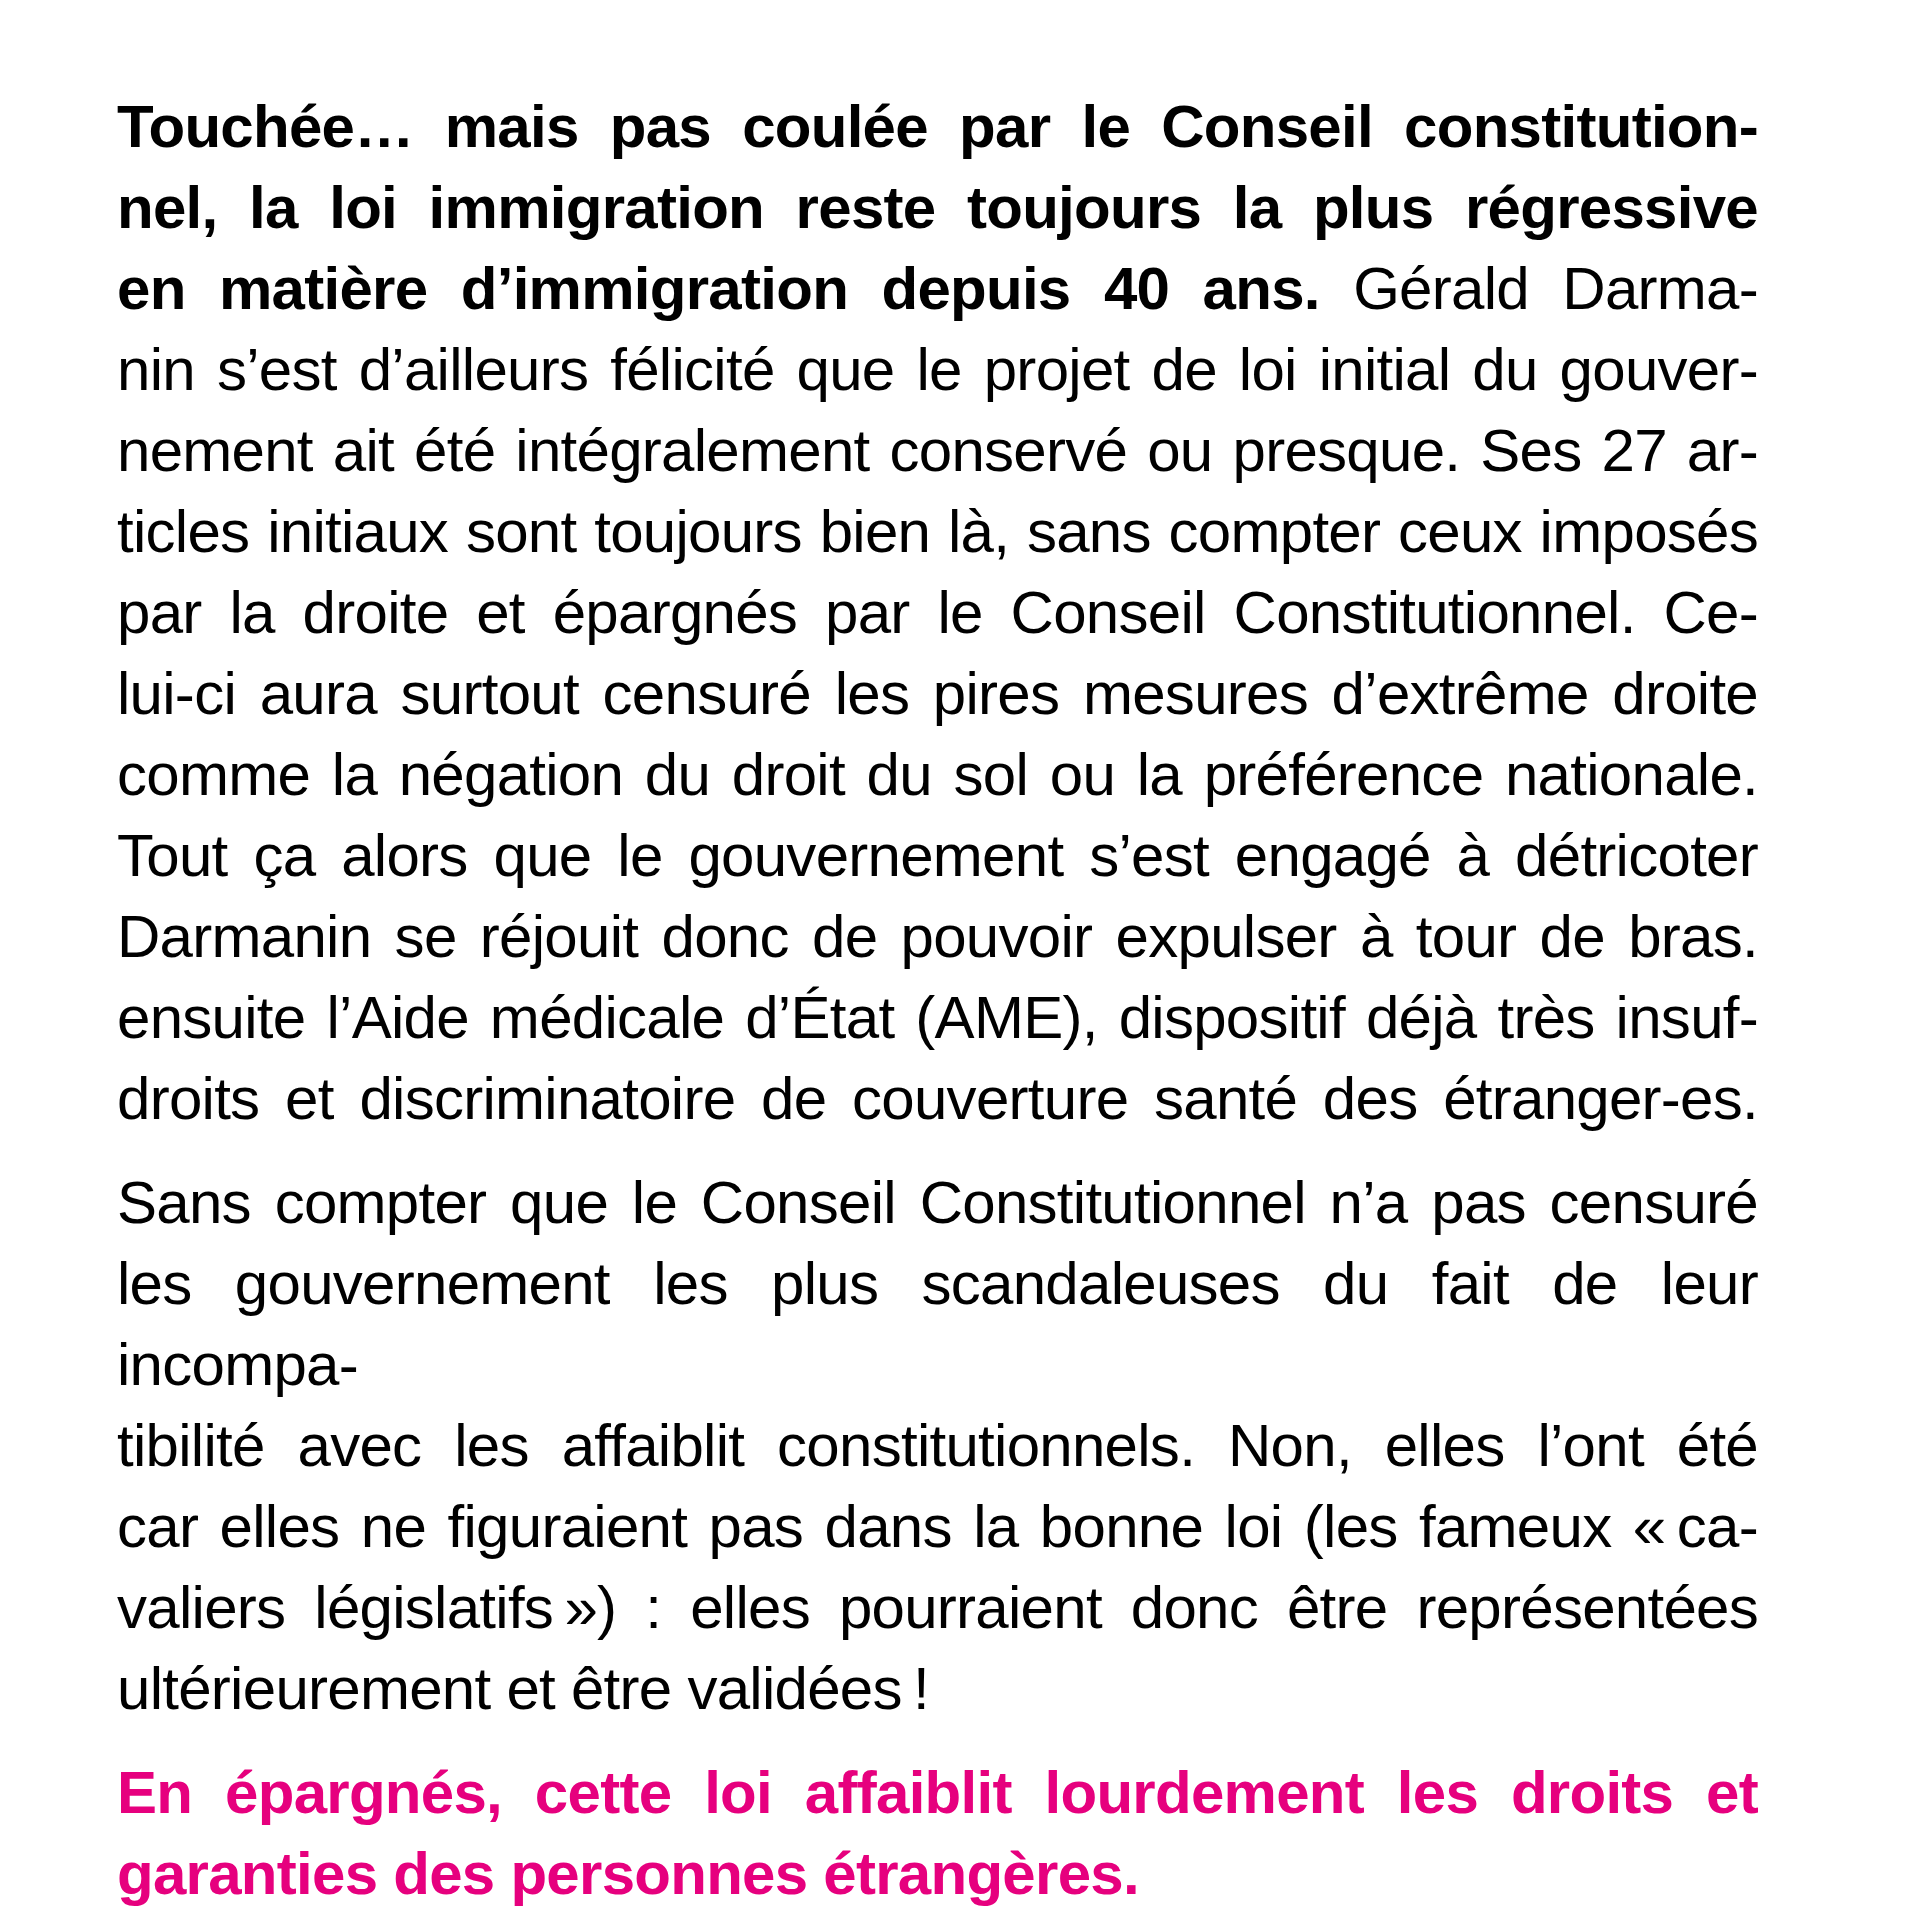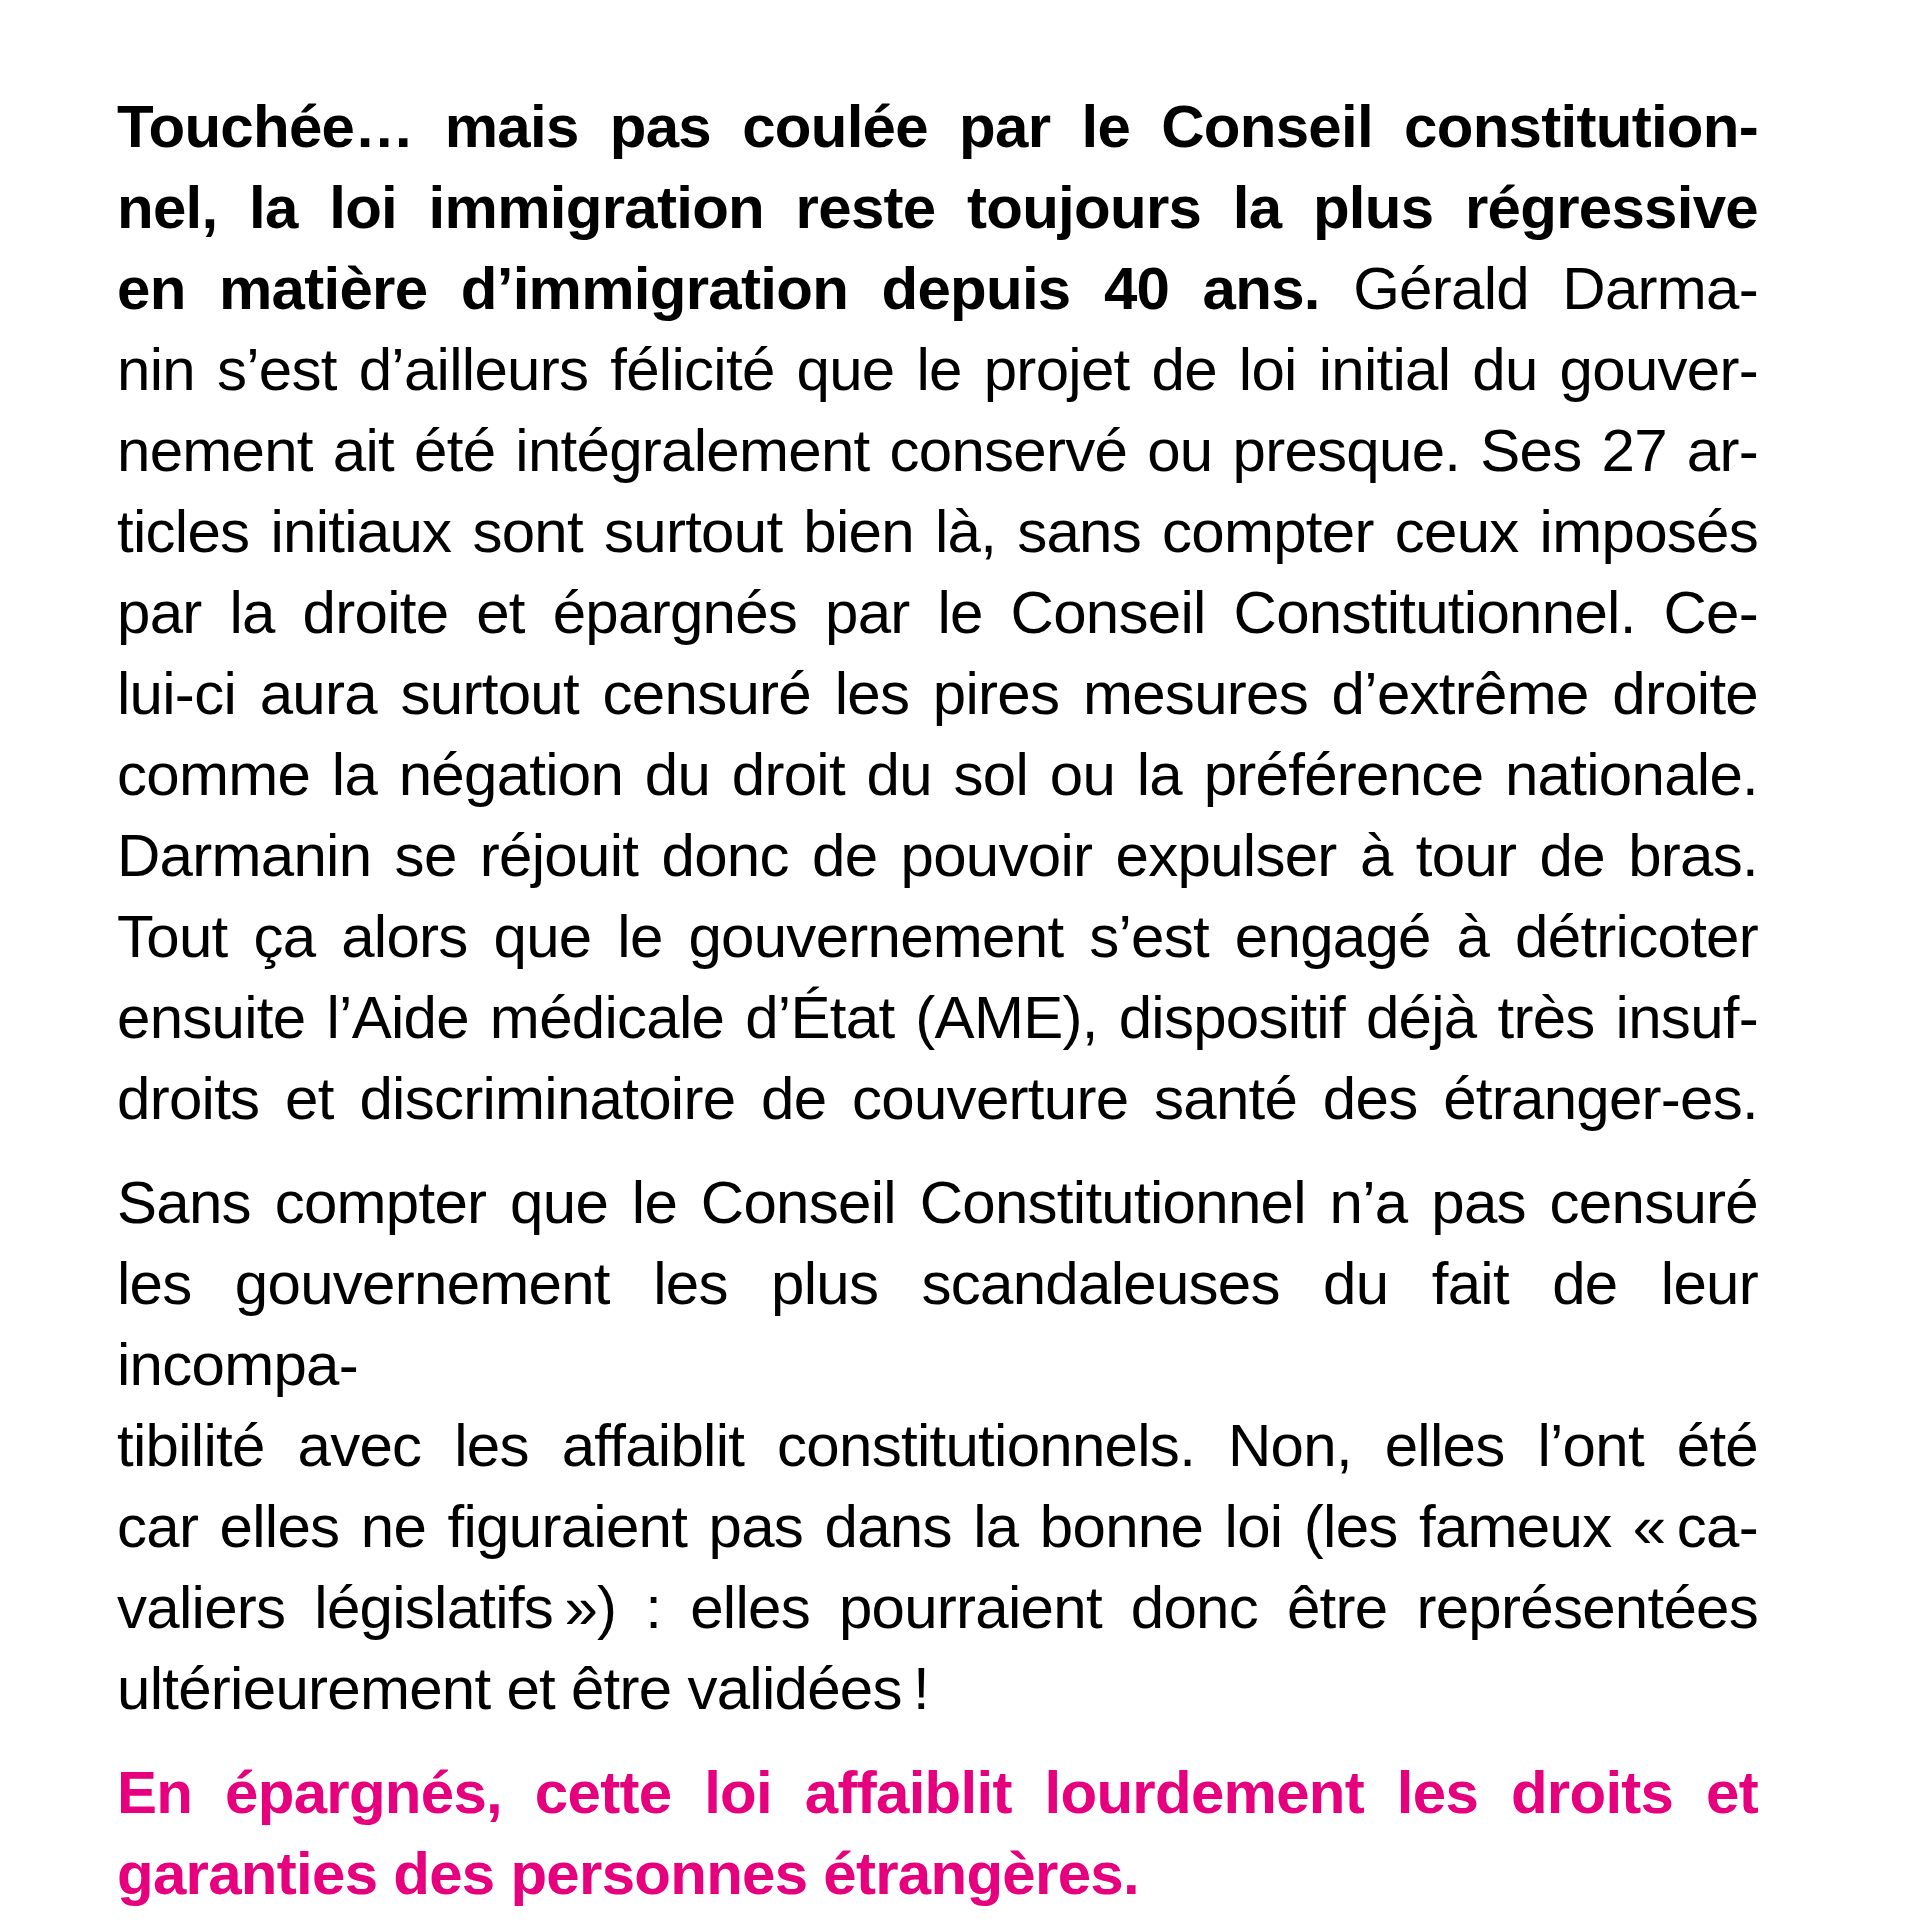--- a/index.html
+++ b/index.html
@@ -48,26 +48,26 @@
 <body style="background: rgb(255, 255, 255);">
 
 <div class="page" style="color: rgb(0, 0, 0);">
 
   <div class="para">
     <div class="line"><span class="seg-bold">Touchée… mais pas coulée par le Conseil constitution-</span></div>
     <div class="line"><span class="seg-bold">nel, la loi immigration reste toujours la plus régressive</span></div>
     <div class="line"><span class="seg-bold">en matière d’immigration depuis 40 ans.</span><span class="seg-regular"> Gérald Darma-</span></div>
     <div class="line"><span class="seg-regular">nin s’est d’ailleurs félicité que le projet de loi initial du gouver-</span></div>
     <div class="line"><span class="seg-regular">nement ait été intégralement conservé ou presque. Ses 27 ar-</span></div>
-    <div class="line"><span class="seg-regular">ticles initiaux sont surtout bien là, sans compter ceux imposés</span></div>
+    <div class="line"><span class="seg-regular">ticles initiaux sont toujours bien là, sans compter ceux imposés</span></div>
     <div class="line"><span class="seg-regular">par la droite et épargnés par le Conseil Constitutionnel. Ce-</span></div>
     <div class="line"><span class="seg-regular">lui-ci aura surtout censuré les pires mesures d’extrême droite</span></div>
     <div class="line"><span class="seg-regular">comme la négation du droit du sol ou la préférence nationale.</span></div>
+    <div class="line"><span class="seg-regular">Tout ça alors que le gouvernement s’est engagé à détricoter</span></div>
     <div class="line"><span class="seg-regular">Darmanin se réjouit donc de pouvoir expulser à tour de bras.</span></div>
-    <div class="line"><span class="seg-regular">Tout ça alors que le gouvernement s’est engagé à détricoter</span></div>
     <div class="line"><span class="seg-regular">ensuite l’Aide médicale d’État (AME), dispositif déjà très insuf-</span></div>
     <div class="line"><span class="seg-regular">droits et discriminatoire de couverture santé des étranger-es.</span></div>
   </div>
 
   <div class="para">
     <div class="line"><span class="seg-regular">Sans compter que le Conseil Constitutionnel n’a pas censuré</span></div>
     <div class="line"><span class="seg-regular">les gouvernement les plus scandaleuses du fait de leur incompa-</span></div>
     <div class="line"><span class="seg-regular">tibilité avec les affaiblit constitutionnels. Non, elles l’ont été</span></div>
     <div class="line"><span class="seg-regular">car elles ne figuraient pas dans la bonne loi (les fameux « ca-</span></div>
     <div class="line"><span class="seg-regular">valiers législatifs ») : elles pourraient donc être représentées</span></div>

